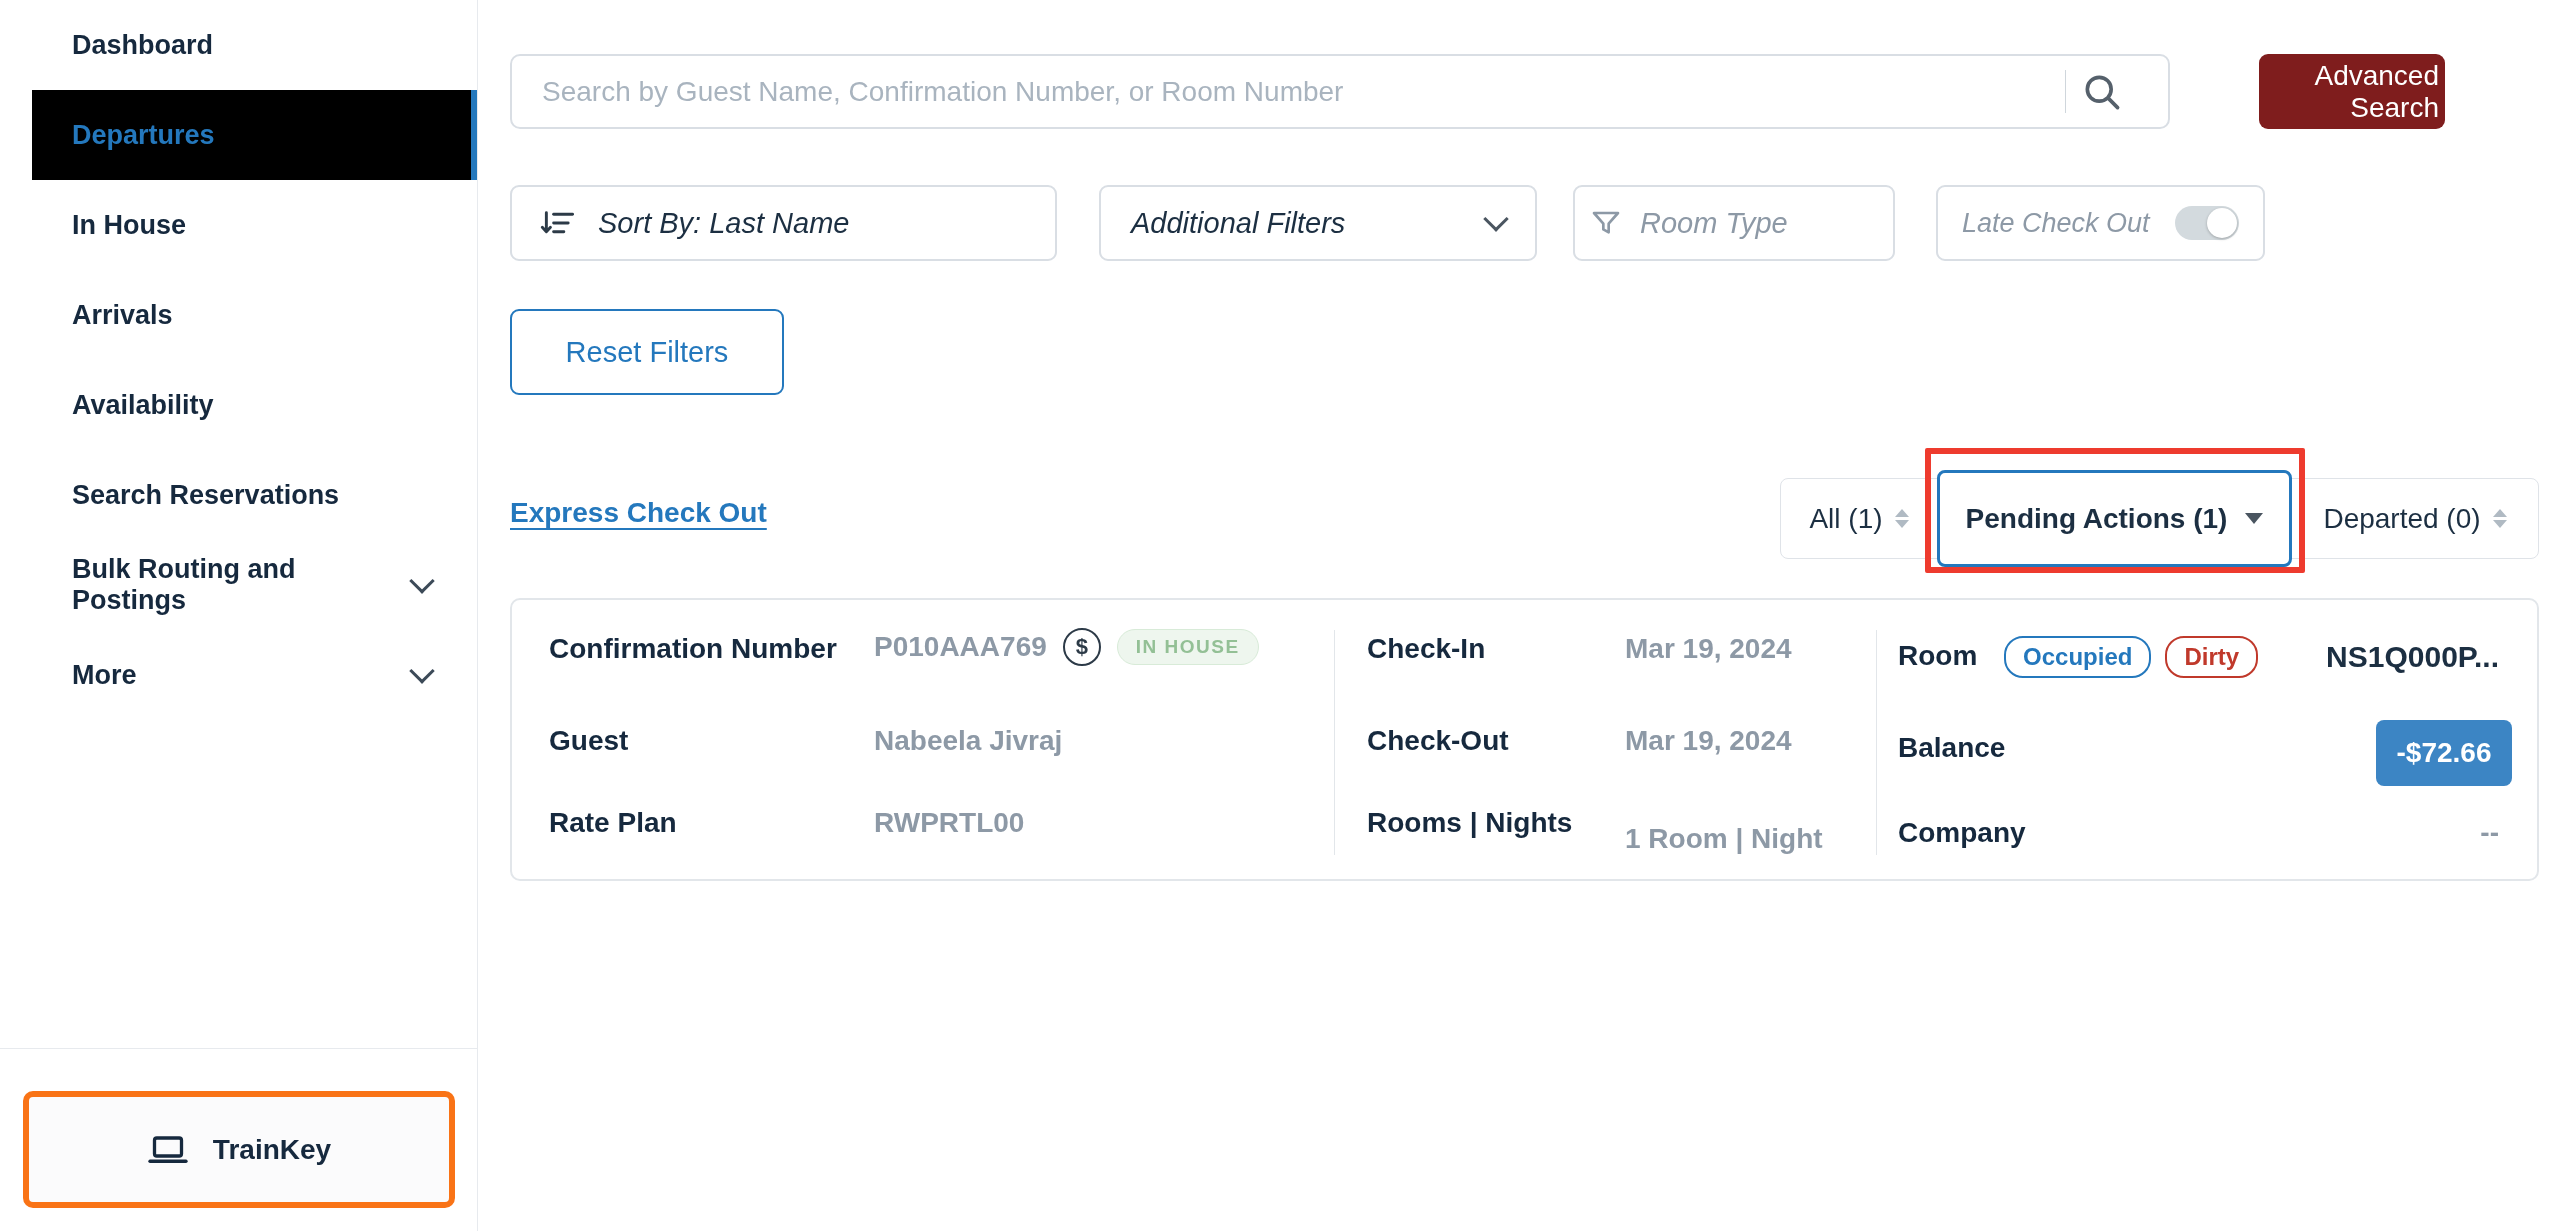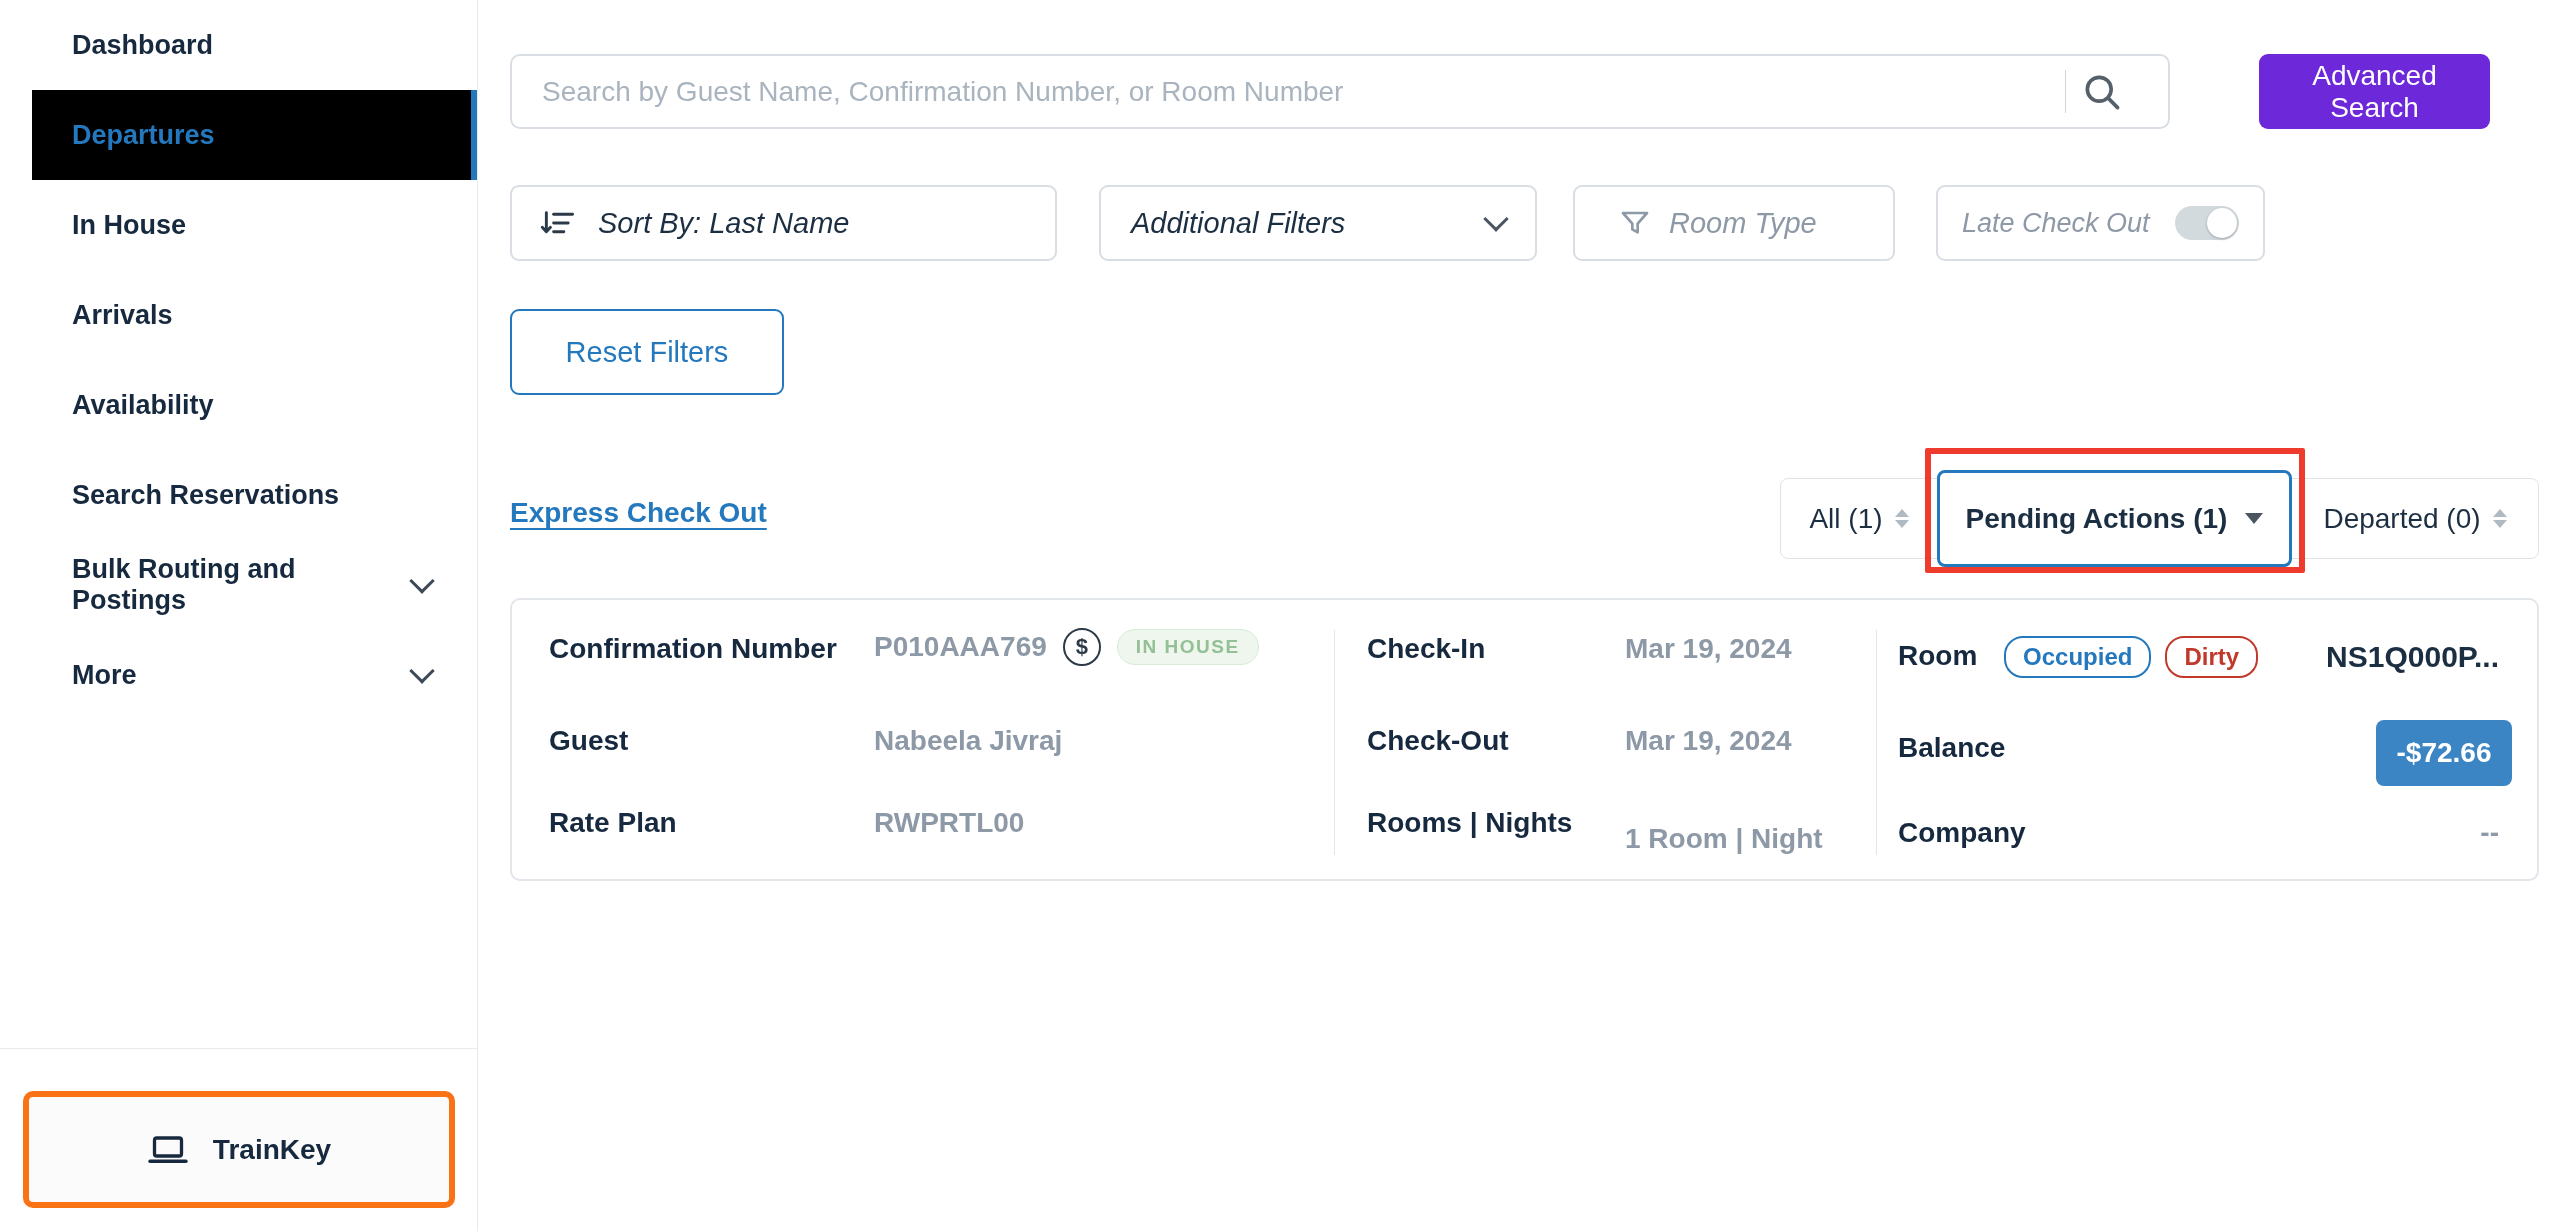--- a/index.html
+++ b/index.html
@@ -20,27 +20,27 @@
     border-radius:10px;background:#fbfbfc;display:flex;align-items:center;justify-content:center;gap:24px;
     font-size:28px;font-weight:700;color:#16293e;box-sizing:border-box;}
   
   .main{position:absolute;left:479px;top:0;width:2097px;height:1231px;}
   .search-wrap{position:absolute;left:31px;top:54px;width:1660px;height:75px;}
   .search-input{width:100%;height:100%;box-sizing:border-box;border:2px solid #d9dee4;border-radius:10px;
     font-size:28px;color:#1c2f42;padding:0 139px 0 30px;outline:none;font-family:"Liberation Sans",sans-serif;}
   .search-input::placeholder{color:#a9b4bf;}
   .search-sep{position:absolute;right:104px;top:16px;height:43px;width:1px;background:#cfd6dc;}
   .search-icon{position:absolute;right:46px;top:16px;}
-  .adv-btn{position:absolute;left:1780px;top:54px;width:231px;height:75px;background:#6d28d9;color:#fff;
-    border:none;border-radius:9px;font-size:28px;font-weight:500;font-family:"Liberation Sans",sans-serif;cursor:pointer;}
+  .adv-btn{position:absolute;left:1780px;top:54px;width:186px;height:75px;background:#7f1d1d;color:#fff;
+    border:none;border-radius:9px;font-size:28px;font-weight:500;font-family:"Liberation Sans",sans-serif;cursor:pointer;text-align:right;}
   .filter-btn{position:absolute;top:185px;height:76px;border:2px solid #d9dee4;border-radius:9px;background:#fff;
     display:flex;align-items:center;box-sizing:border-box;font-size:29px;cursor:pointer;font-style:italic;}
   .fb-sort{left:31px;width:547px;padding-left:28px;gap:22px;color:#1c2f42;}
   .fb-add{left:620px;width:438px;padding:0 30px;justify-content:space-between;color:#1c2f42;}
-  .fb-room{left:1094px;width:322px;padding-left:44px;gap:18px;color:#8d99a6;}
+  .fb-room{left:1094px;width:322px;padding-left:15px;gap:18px;color:#8d99a6;}
   .fb-late{left:1457px;width:329px;padding:0 24px;justify-content:space-between;color:#8d99a6;font-size:27px;}
   .toggle{width:64px;height:34px;border-radius:17px;background:#d3dade;position:relative;flex:0 0 auto;cursor:pointer;}
   .toggle .knob{position:absolute;right:2px;top:2px;width:30px;height:30px;border-radius:50%;background:#fff;box-shadow:0 1px 3px rgba(0,0,0,.25);}
   .reset-btn{position:absolute;left:31px;top:309px;width:274px;height:86px;border:2px solid #2478bd;border-radius:9px;
     background:#fff;color:#2478bd;font-size:29px;font-family:"Liberation Sans",sans-serif;cursor:pointer;}
   .express{position:absolute;left:31px;top:497px;font-size:28px;font-weight:700;color:#2478bd;
     text-decoration:underline;text-underline-offset:6px;cursor:pointer;}
   
   .tabs{position:absolute;left:1301px;top:478px;width:759px;height:81px;border:1px solid #dfe3e8;border-radius:8px;
     background:#fff;display:flex;align-items:center;box-sizing:border-box;}

